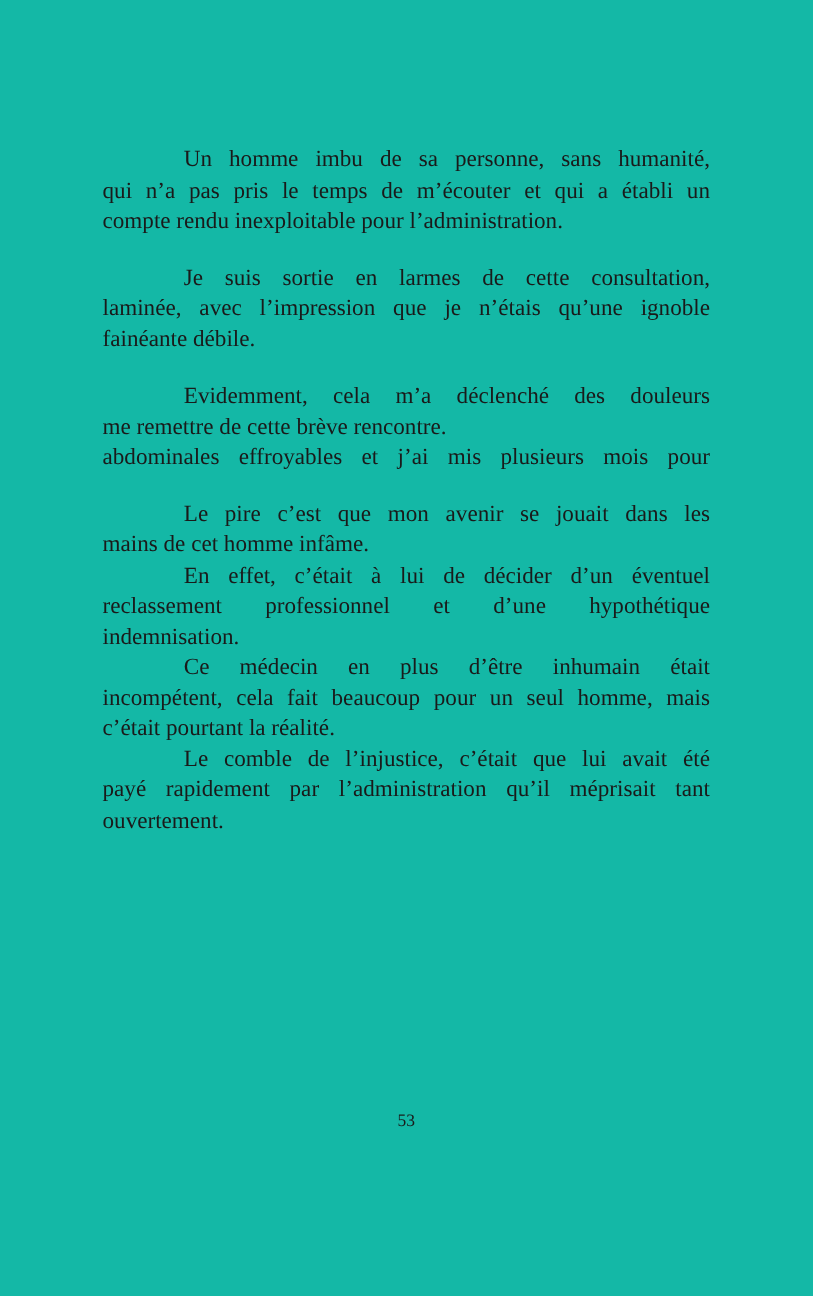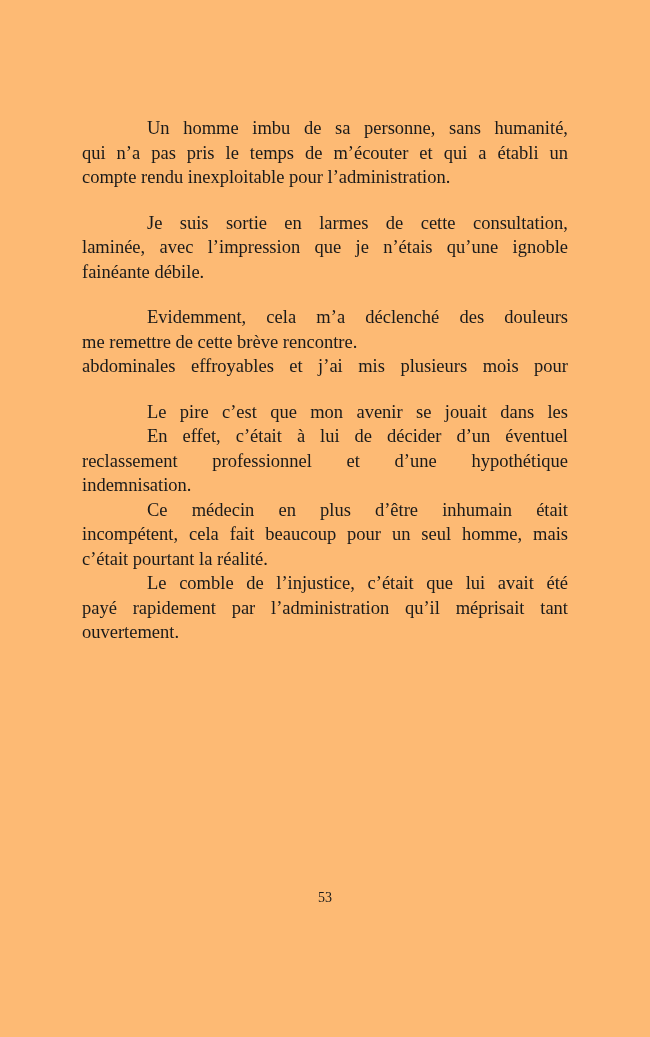--- a/index.html
+++ b/index.html
@@ -4,21 +4,21 @@
 <style>
   html, body {
     margin: 0;
     padding: 0;
     background: #ffffff;
   }
   .page {
     position: relative;
     width: 650px;
     height: 1037px;
-    background: #fdba74;
+    background: #14b8a6;
     overflow: hidden;
     font-family: "Liberation Serif", "DejaVu Serif", serif;
     color: #1a1a1a;
   }
   .text-block {
     position: absolute;
     left: 82px;
     top: 116px;
     width: 486px;
     font-size: 18.5px;
@@ -74,20 +74,21 @@
     </p>
 
     <p class="para gap">
       <span class="line first" style="display: block;">Evidemment, cela m’a déclenché des douleurs</span>
       <span class="line last" style="display: block;">me remettre de cette brève rencontre.</span>
       <span class="line" style="display: block;">abdominales effroyables et j’ai mis plusieurs mois pour</span>
     </p>
 
     <p class="para gap">
       <span class="line first" style="display: block;">Le pire c’est que mon avenir se jouait dans les</span>
+      <span class="line last" style="display: block;">mains de cet homme infâme.</span>
     </p>
 
     <p class="para">
       <span class="line first" style="display: block;">En effet, c’était à lui de décider d’un éventuel</span>
       <span class="line" style="display: block;">reclassement professionnel et d’une hypothétique</span>
       <span class="line last" style="display: block; font-family: Liberation Serif, serif;">indemnisation.</span>
     </p>
 
 
     <p class="para">

